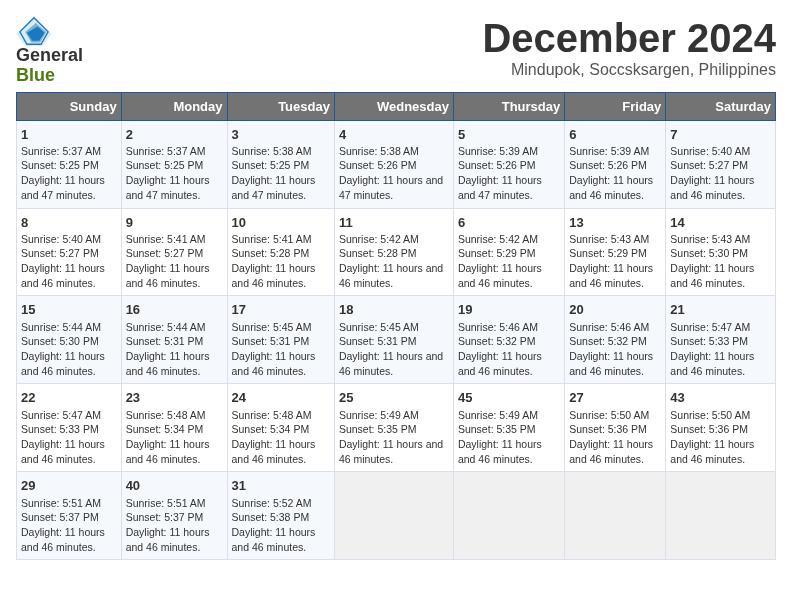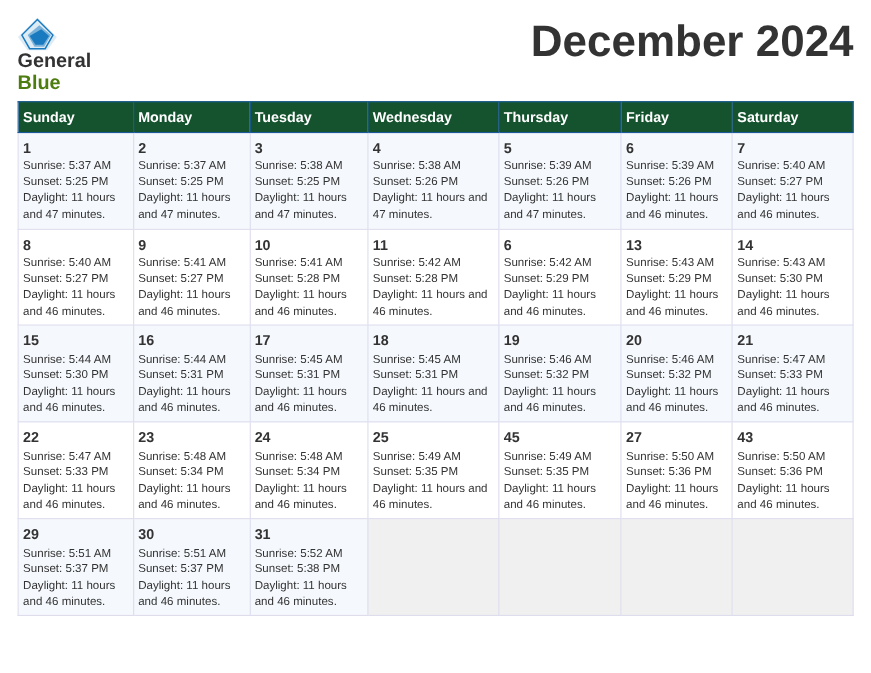--- a/index.html
+++ b/index.html
@@ -46,24 +46,24 @@
     .subtitle {
       font-size: 16px;
       color: #555;
     }
     table {
       width: 100%;
       border-collapse: collapse;
       font-size: 11px;
     }
     thead tr th {
-      background-color: #14532d;
+      background-color: #737373;
       color: #fff;
       padding: 6px 4px;
-      text-align: left;
+      text-align: right;
       font-size: 13px;
       font-weight: bold;
       border: 1px solid #1a5a9a;
     }
     tbody tr {
       border-bottom: 1px solid #ccc;
     }
     tbody tr:nth-child(odd) {
       background-color: #f5f8fc;
     }
@@ -98,20 +98,21 @@
       <polygon points="22,8 34,18 27,30 17,30 10,18" fill="#1a7abf" opacity="0.5"></polygon>
       <polygon points="24,12 32,19 26,28 18,28 12,19" fill="#1a7abf"></polygon>
     </svg>
     <div class="logo-text">
       <div>General</div>
       <div><span>Blue</span></div>
     </div>
   </div>
   <div class="title-block">
     <div class="main-title">December 2024</div>
+    <div class="subtitle">Mindupok, Soccsksargen, Philippines</div>
   </div>
 </div>
 
 <table>
   <thead>
     <tr>
     <th>Sunday</th>
         <th>Monday</th>
         <th>Tuesday</th>
         <th>Wednesday</th>
@@ -152,21 +153,21 @@
         <td><span class="day-num">22</span><span>Sunrise: 5:47 AM</span><br><span>Sunset: 5:33 PM</span><br><span>Daylight: 11 hours and 46 minutes.</span></td>
         <td><span class="day-num">23</span><span>Sunrise: 5:48 AM</span><br><span>Sunset: 5:34 PM</span><br><span>Daylight: 11 hours and 46 minutes.</span></td>
         <td><span class="day-num">24</span><span>Sunrise: 5:48 AM</span><br><span>Sunset: 5:34 PM</span><br><span>Daylight: 11 hours and 46 minutes.</span></td>
         <td><span class="day-num">25</span><span>Sunrise: 5:49 AM</span><br><span>Sunset: 5:35 PM</span><br><span>Daylight: 11 hours and 46 minutes.</span></td>
         <td><span class="day-num">45</span><span>Sunrise: 5:49 AM</span><br><span>Sunset: 5:35 PM</span><br><span>Daylight: 11 hours and 46 minutes.</span></td>
         <td><span class="day-num">27</span><span>Sunrise: 5:50 AM</span><br><span>Sunset: 5:36 PM</span><br><span>Daylight: 11 hours and 46 minutes.</span></td>
         <td><span class="day-num">43</span><span>Sunrise: 5:50 AM</span><br><span>Sunset: 5:36 PM</span><br><span>Daylight: 11 hours and 46 minutes.</span></td>
       </tr>
       <tr>
         <td><span class="day-num">29</span><span>Sunrise: 5:51 AM</span><br><span>Sunset: 5:37 PM</span><br><span>Daylight: 11 hours and 46 minutes.</span></td>
-        <td><span class="day-num">30</span><span>Sunrise: 5:51 AM</span><br><span>Sunset: 5:37 PM</span><br><span>Daylight: 11 hours and 46 minutes.</span></td>
+        <td><span class="day-num">40</span><span>Sunrise: 5:51 AM</span><br><span>Sunset: 5:37 PM</span><br><span>Daylight: 11 hours and 46 minutes.</span></td>
         <td><span class="day-num">31</span><span>Sunrise: 5:52 AM</span><br><span>Sunset: 5:38 PM</span><br><span>Daylight: 11 hours and 46 minutes.</span></td>
         <td class="empty-cell"></td>
         <td class="empty-cell"></td>
         <td class="empty-cell"></td>
         <td class="empty-cell"></td>
       </tr>
     </tbody>
 </table>
 
 </body></html>

